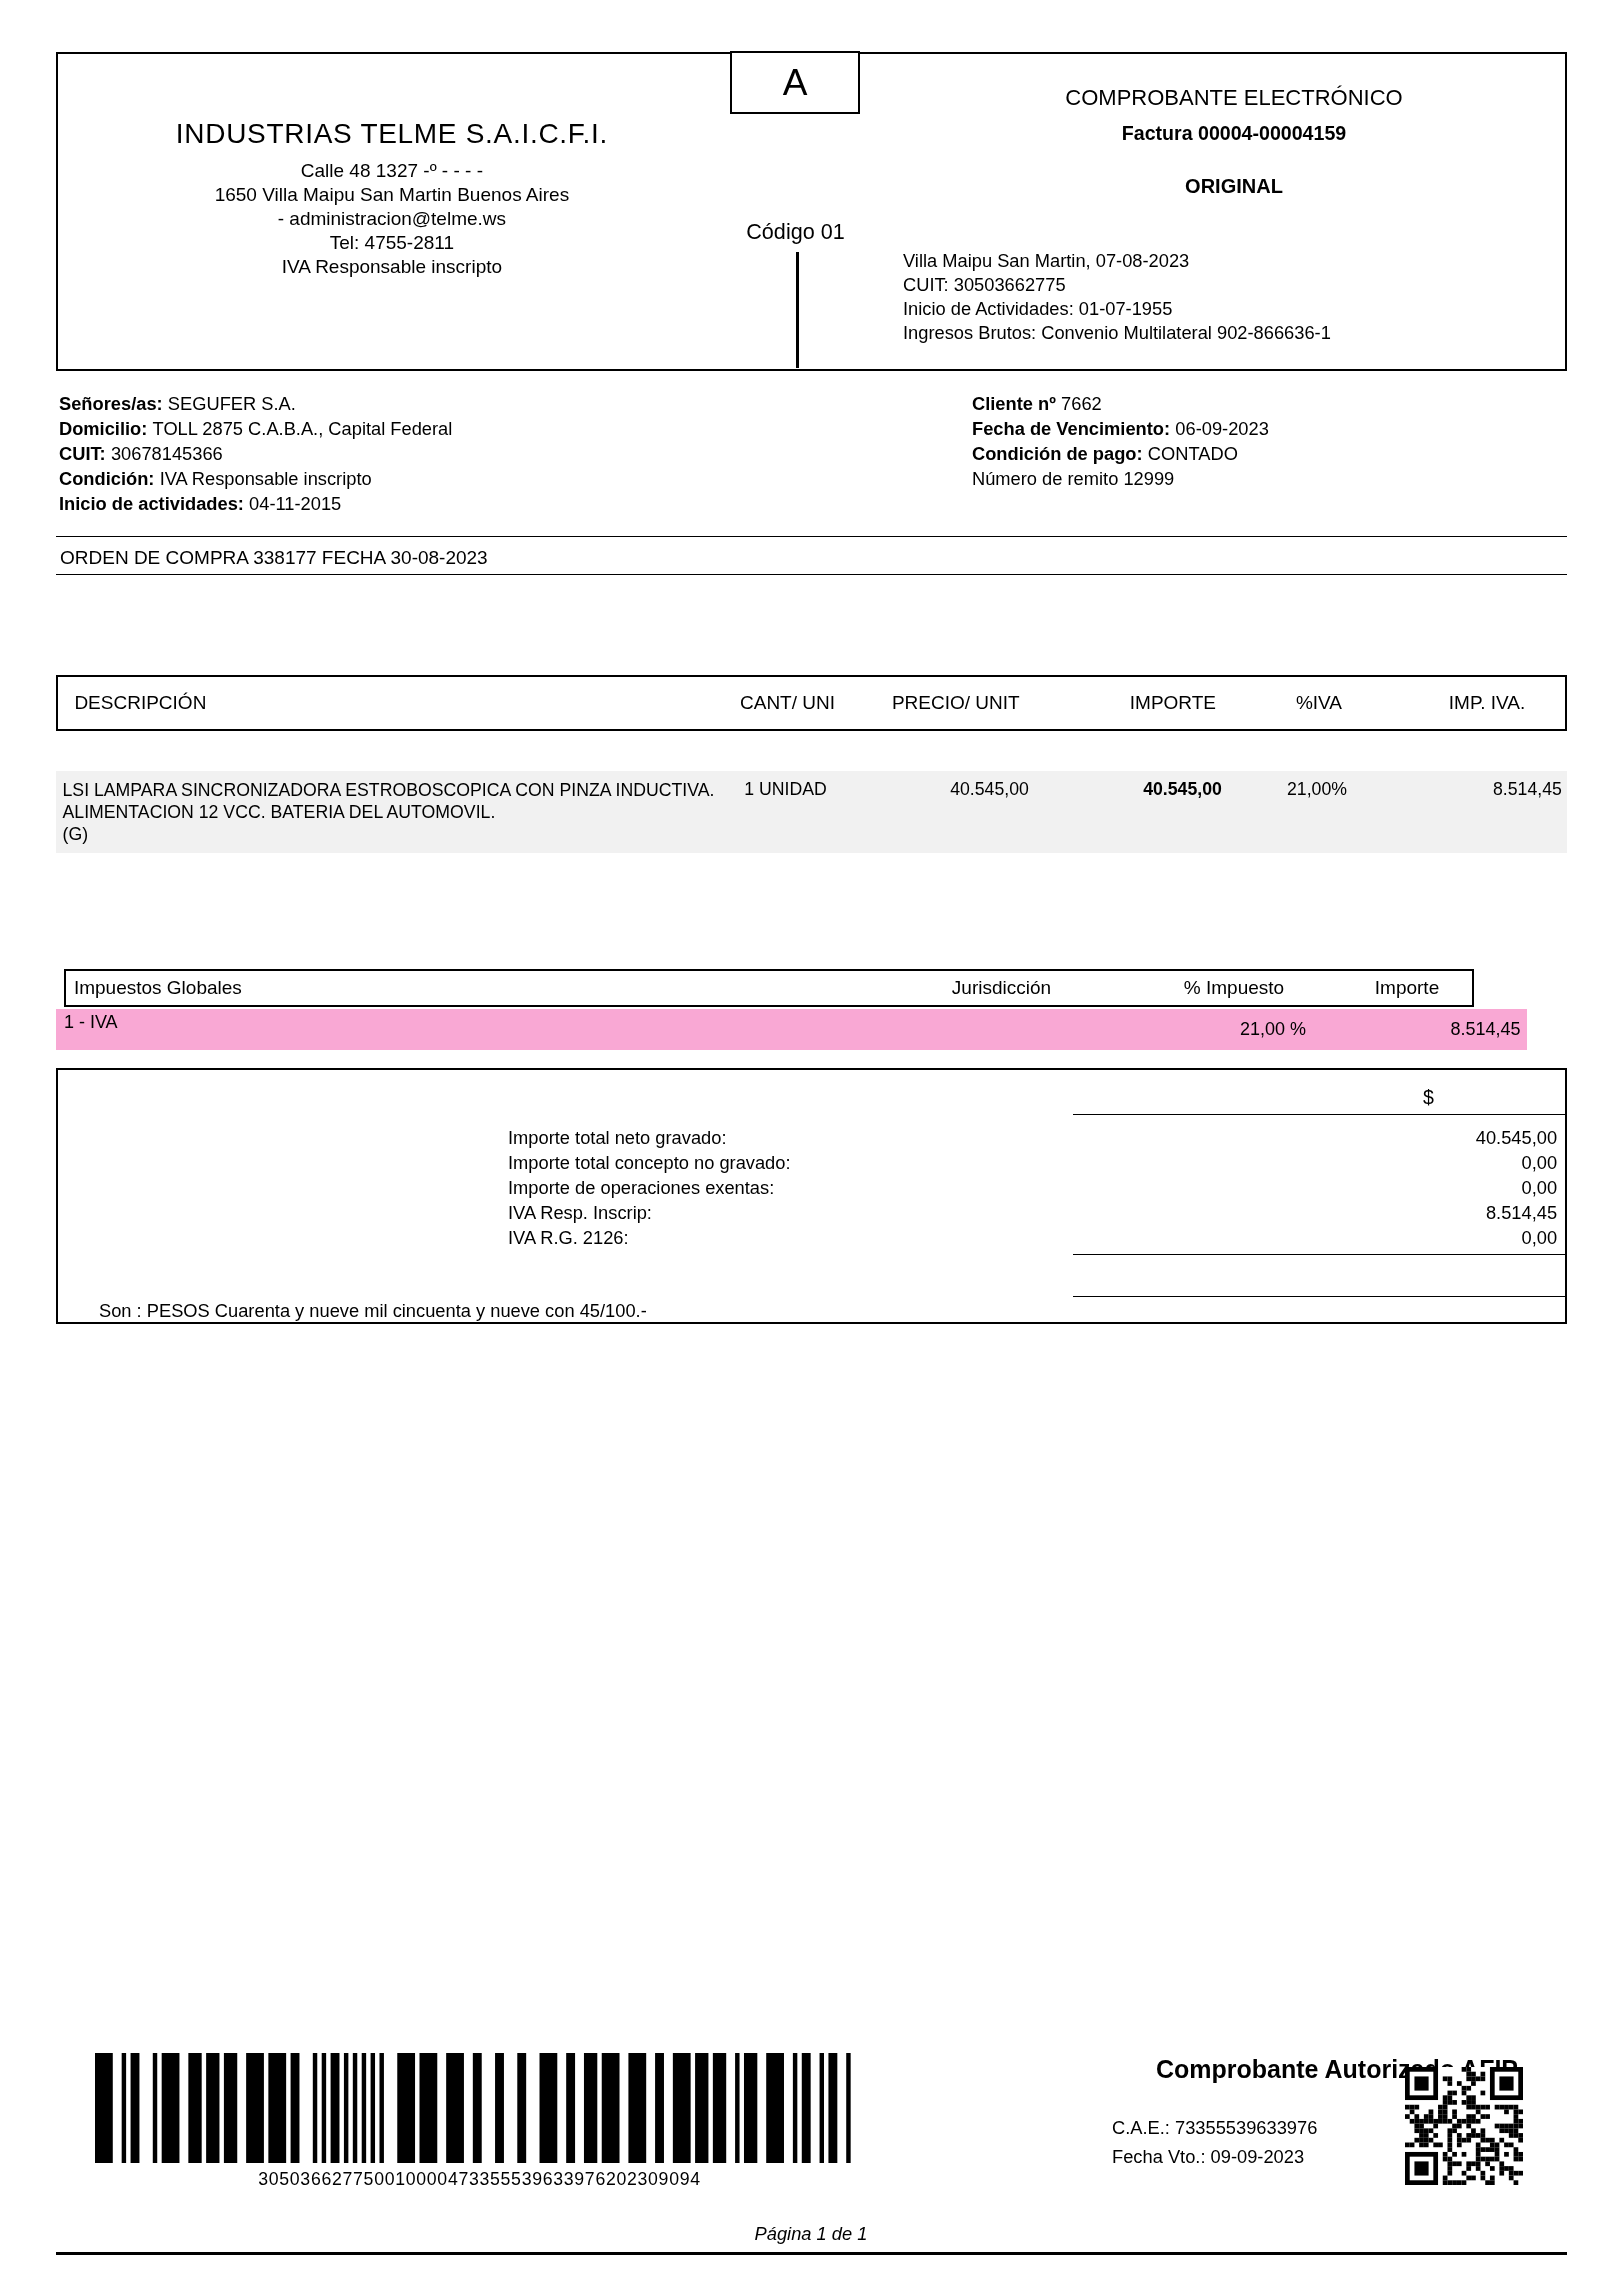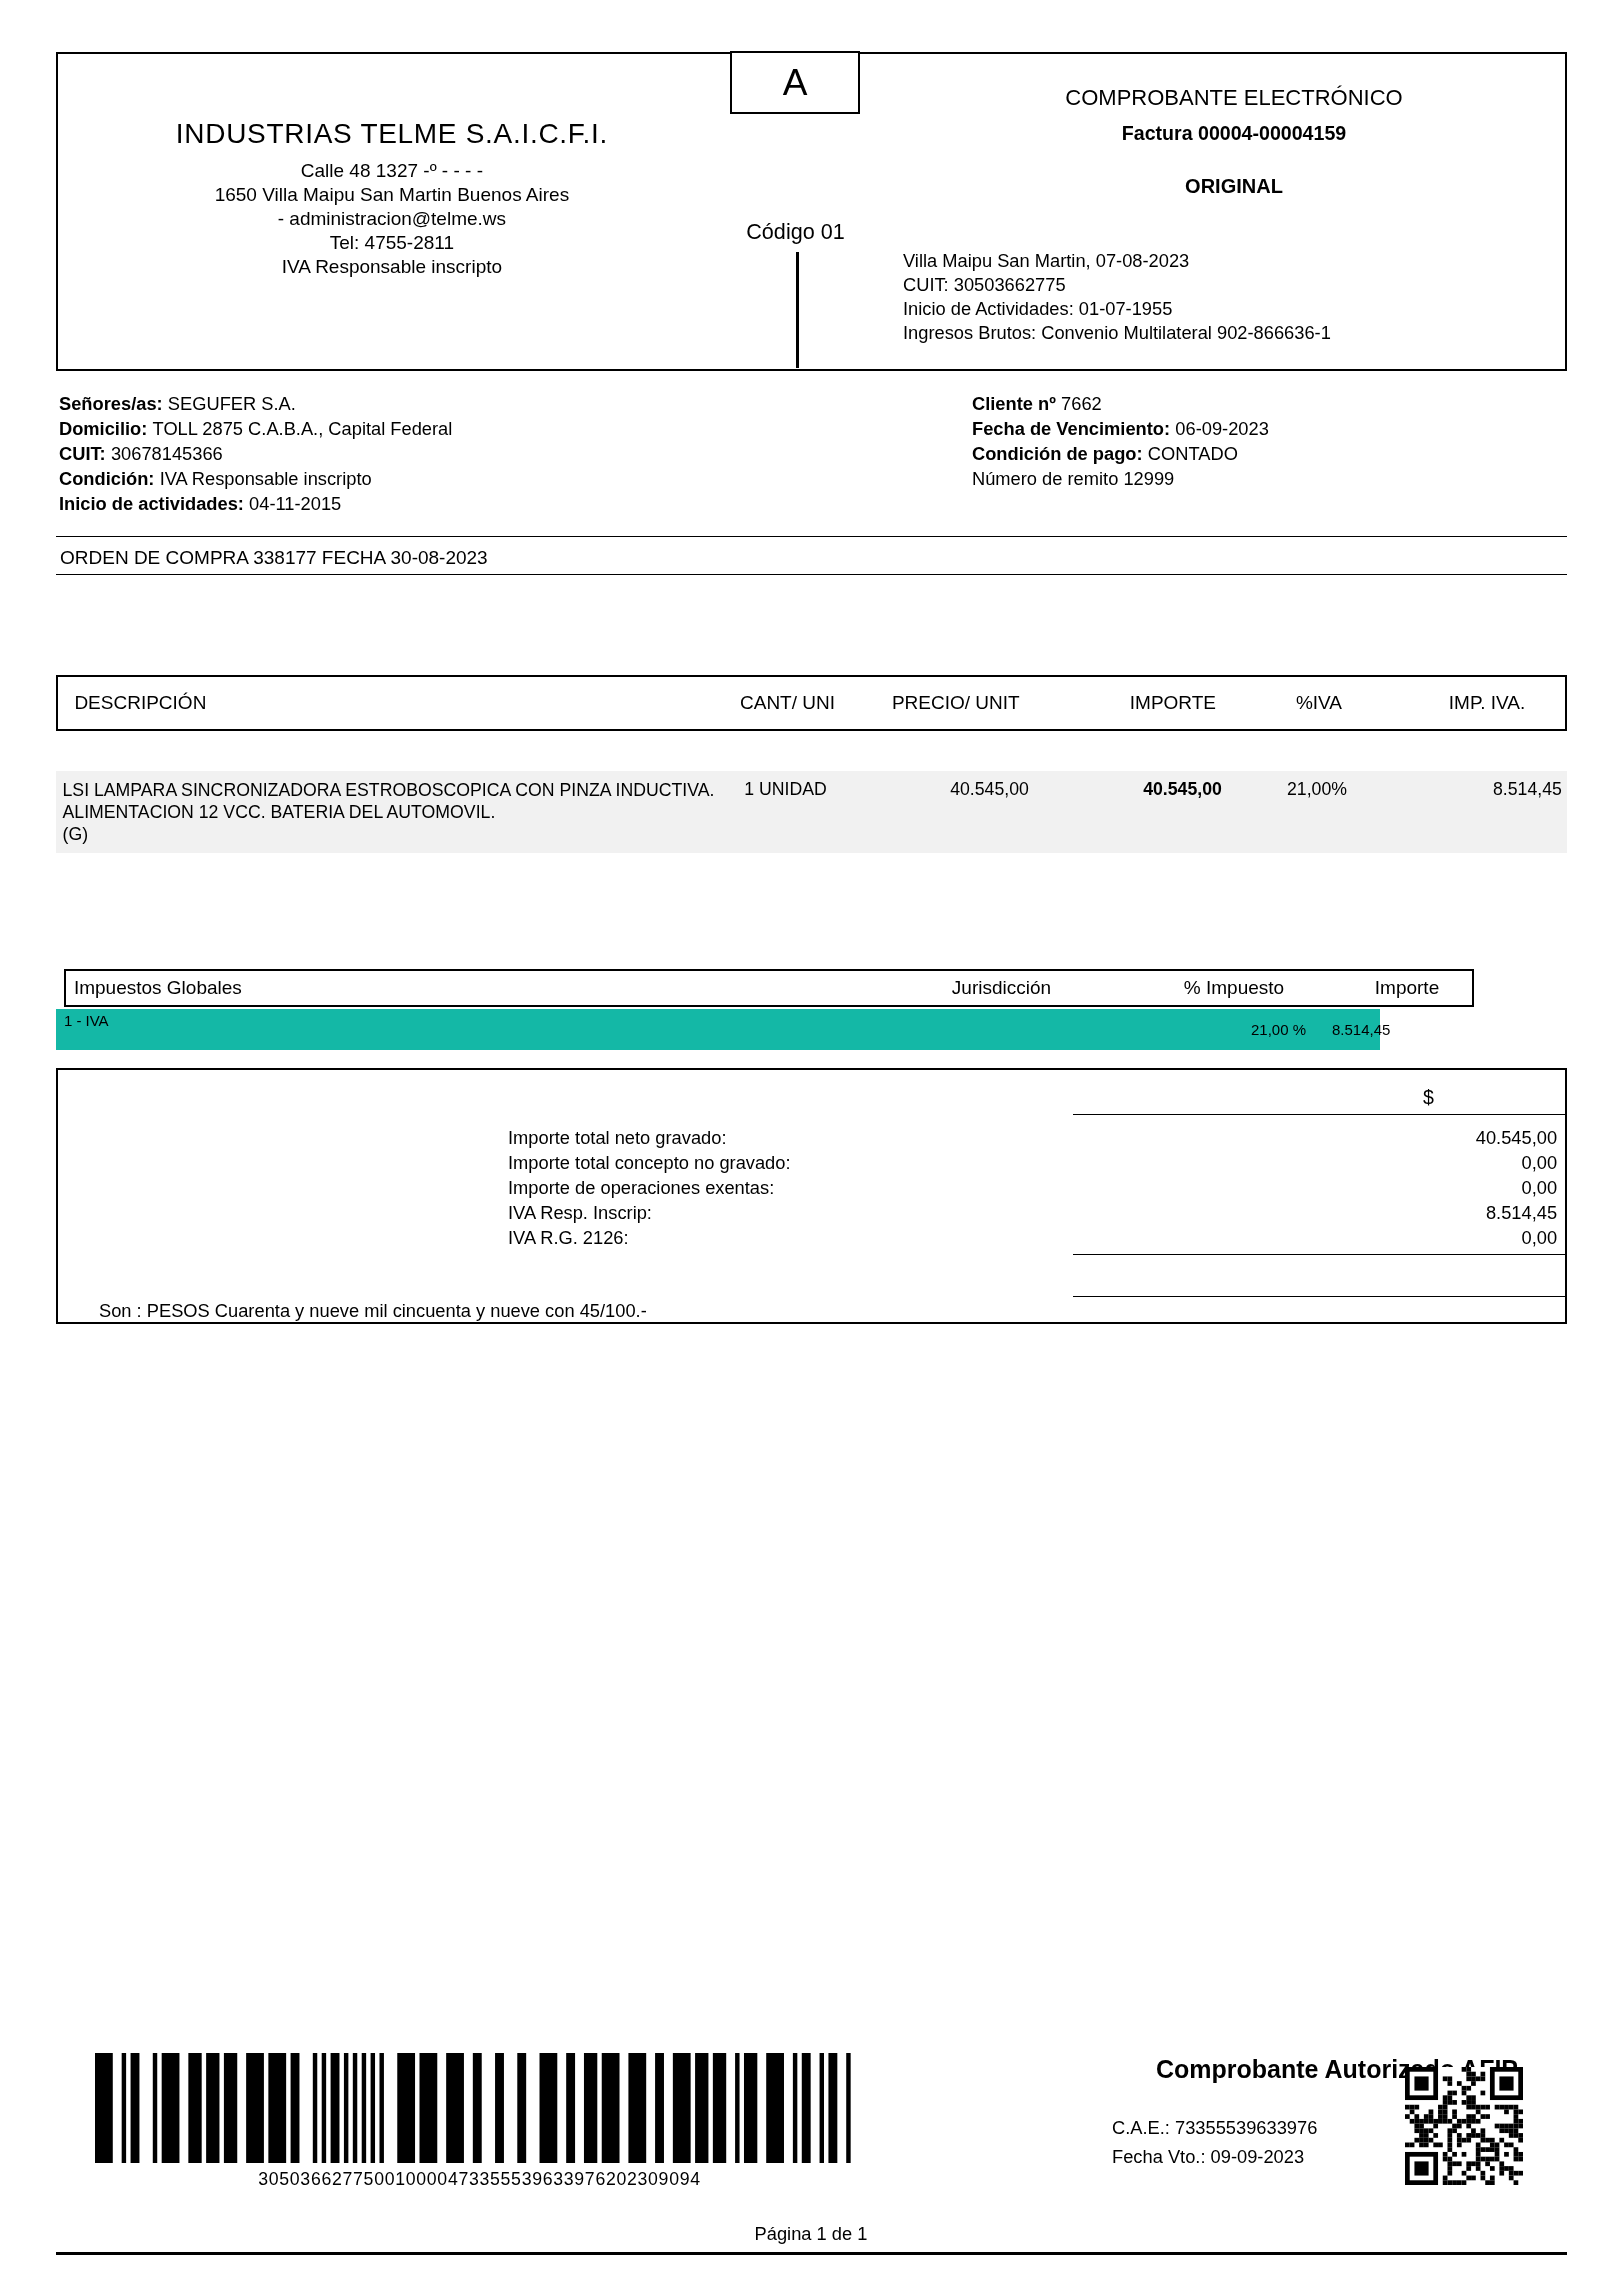--- a/index.html
+++ b/index.html
@@ -52,22 +52,22 @@
     padding:7.9px 0; font-size:17.7px; align-items:start; }
   .items-row .c-desc { padding-left:6.5px; white-space:pre-line; line-height:22px; }
   .items-row .c-num { text-align:right; padding-right:5.2px; }
   .items-row .c-importe { font-weight:bold; }
 
   
   .grid-tax { display:grid; grid-template-columns:811px 249px 216px 1fr; box-sizing:border-box; }
   .tax-head { position:absolute; left:64px; top:969px; width:1410px; height:38px;
     border:2px solid #000; align-items:center; font-size:19px; }
   .tax-head .t-title { padding-left:7.9px; }
-  .tax-row { position:absolute; left:56px; top:1009px; width:1324px; height:41px;
-    background:#14b8a6; align-items:center; font-size:15px; }
+  .tax-row { position:absolute; left:56px; top:1009px; width:1471px; height:41px;
+    background:#f9a8d4; align-items:center; font-size:18px; }
   .tax-row .t-name { padding-left:7.9px; align-self:start; padding-top:2.6px; }
   .tax-row .t-pct { text-align:right; padding-right:26px; }
   .tax-row .t-amount { text-align:right; padding-right:6.5px; }
 
   
   .totals-box { position:absolute; left:56px; top:1068px; width:1511px; height:256px;
     border:2px solid #000; box-sizing:border-box; }
   .currency { position:absolute; left:1015px; top:15.7px; width:492px; height:29px;
     border-bottom:1.3px solid #000; text-align:right; padding-right:131px; box-sizing:border-box; font-size:19.6px; }
   .t-lines { position:absolute; left:450px; right:7.9px; top:55px; }
@@ -83,21 +83,21 @@
   .barcode { position:absolute; left:95px; top:2053px; width:769px; height:110px; }
   .barcode svg { width:100%; height:100%; display:block; }
   .barcode-number { position:absolute; left:95px; top:2169px; width:769px; text-align:center;
     font-size:17.7px; letter-spacing:0.7px; }
   .afip { position:absolute; left:1112px; top:2055px; }
   .afip-title { font-weight:bold; font-size:25px;margin-left:44px; }
   .afip-cae { margin-top:33px; font-size:18.3px; }
   .afip-due { margin-top:6.5px; font-size:18.3px; }
   .qr { position:absolute; left:1405px; top:2067px; width:118px; height:118px; background:#fff; }
   .qr svg { width:100%; height:100%; display:block; }
-  .pagina { position:absolute; left:0; top:2223px; width:1622px; text-align:center; font-size:18.3px; }
+  .pagina { position:absolute; left:0; top:2223px; width:1622px; text-align:center; font-size:18.3px;font-style:italic; }
   .bottom-rule { position:absolute; left:56px; top:2252px; width:1511px; height:2.6px; background:#000; }
 </style>
 </head>
 <body>
 
 <div class="page">
 
   <div class="header-box">
 
     <div class="company">

